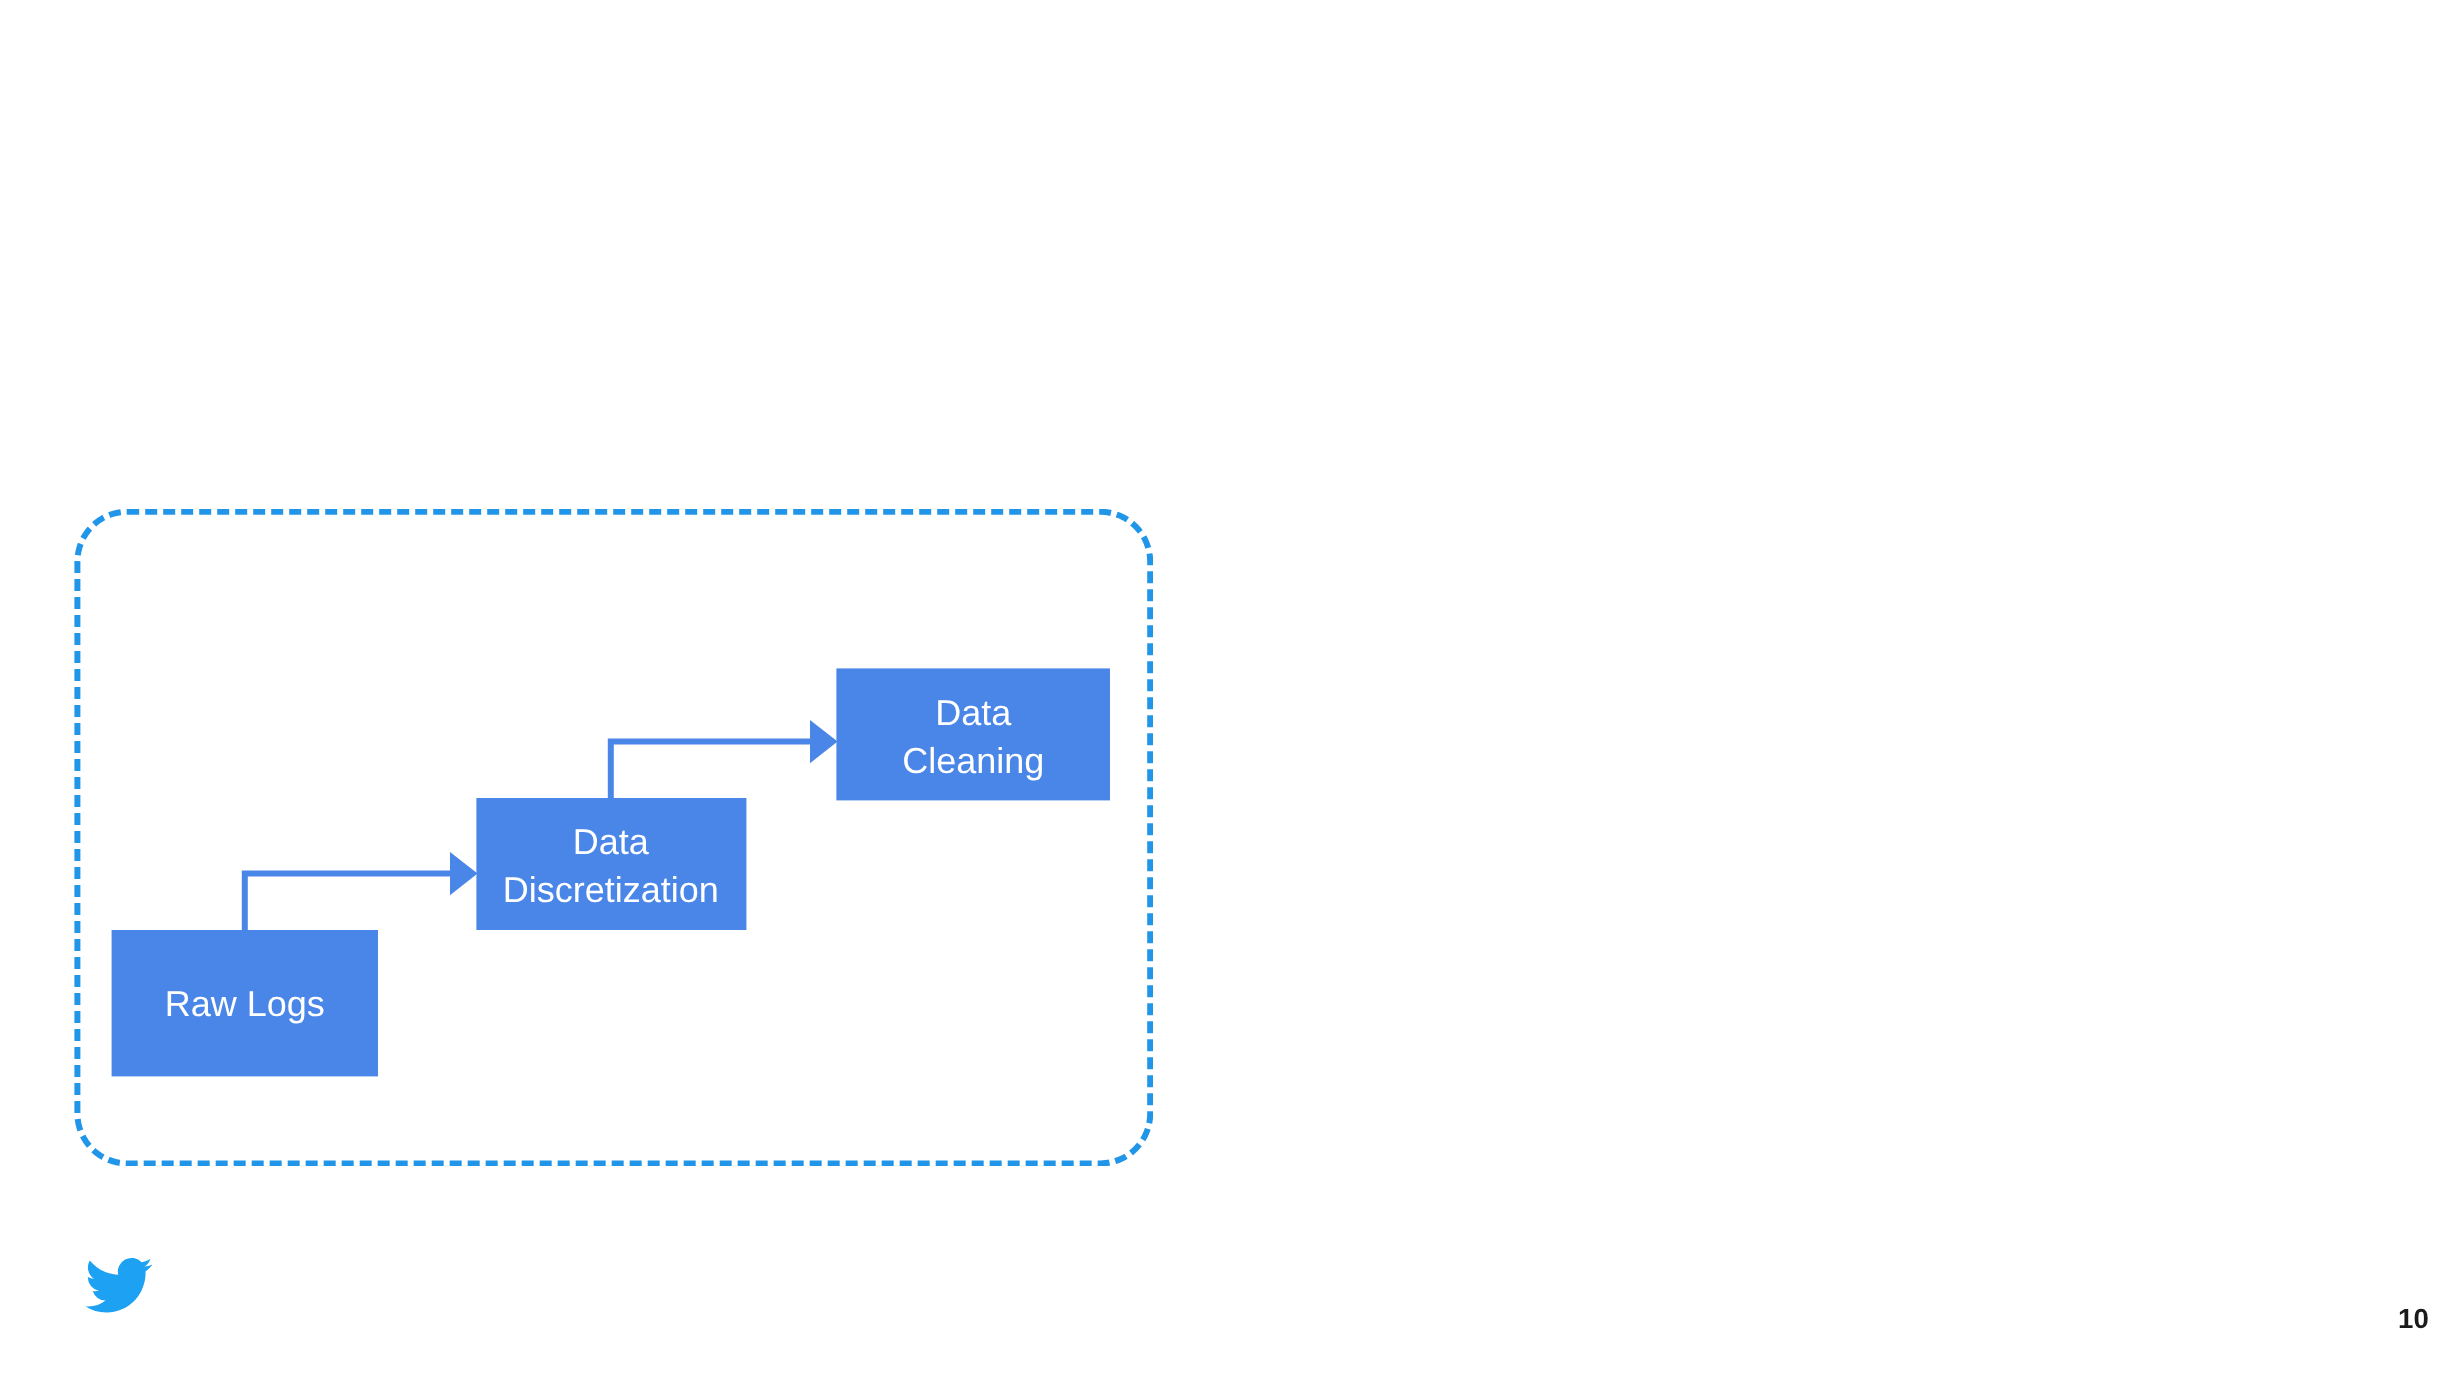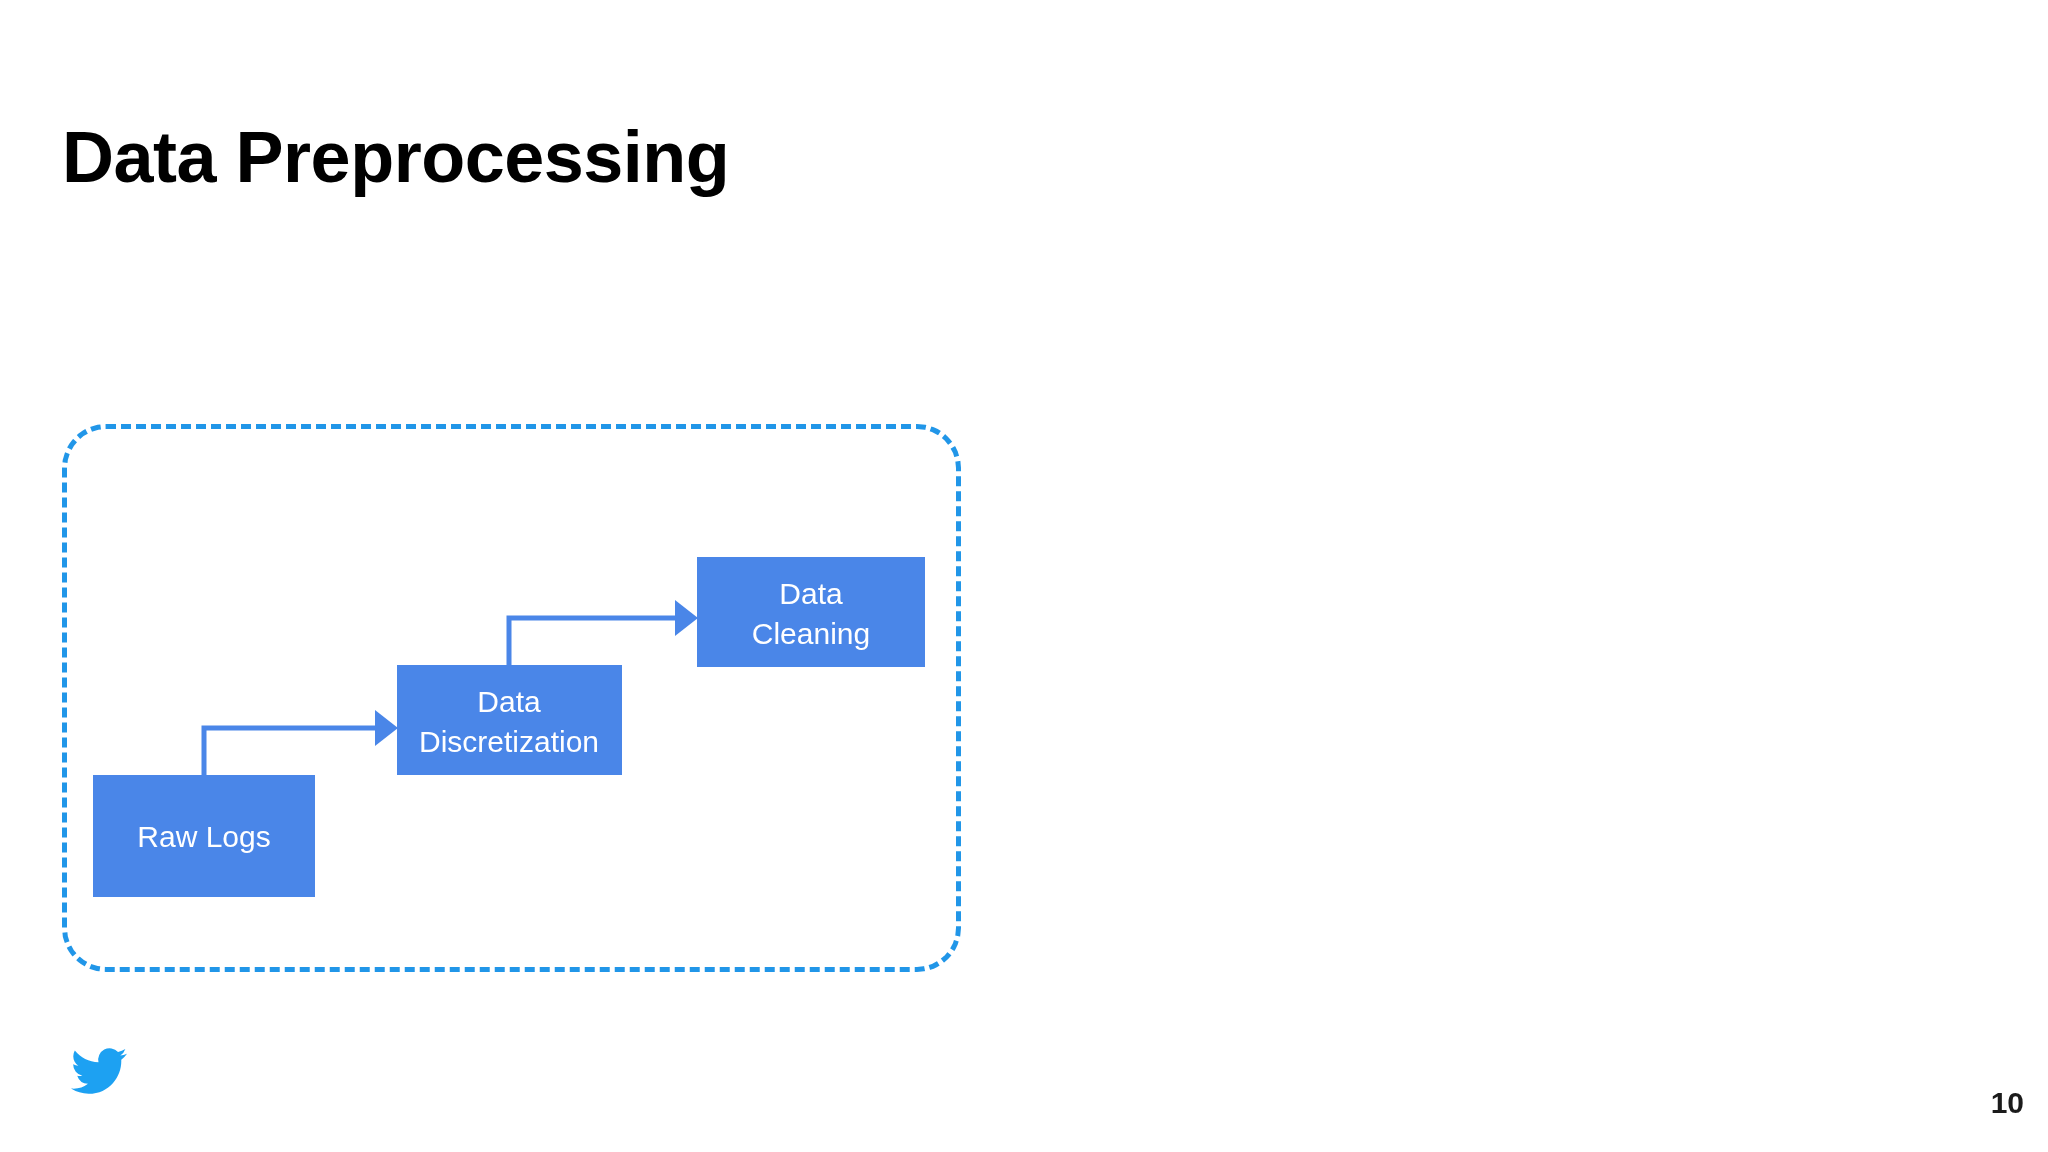--- a/index.html
+++ b/index.html
@@ -82,31 +82,30 @@
     width: 66px;
     height: 56px;
   }
 
   
   #page-number {
     position: absolute;
     right: 24px;
     top: 1086px;
     font-family: "Liberation Sans", sans-serif;
-    font-size: 30px;
+    font-size: 23px;
     font-weight: bold;
     color: #1b1b1b;
   }
 </style>
 </head>
 <body>
 
 <div id="slide">
 
-  <div id="slide-title">Data Preprocessing</div>
 
   <div id="pipeline-group"></div>
 
   <svg id="flow-svg" viewBox="0 0 2048 1152">
 
     <g>
       <path class="connector" d="M 204 775 L 204 728 L 375 728"></path>
       <polygon class="arrowhead" points="375,710 375,746 398,728"></polygon>
     </g>
 

